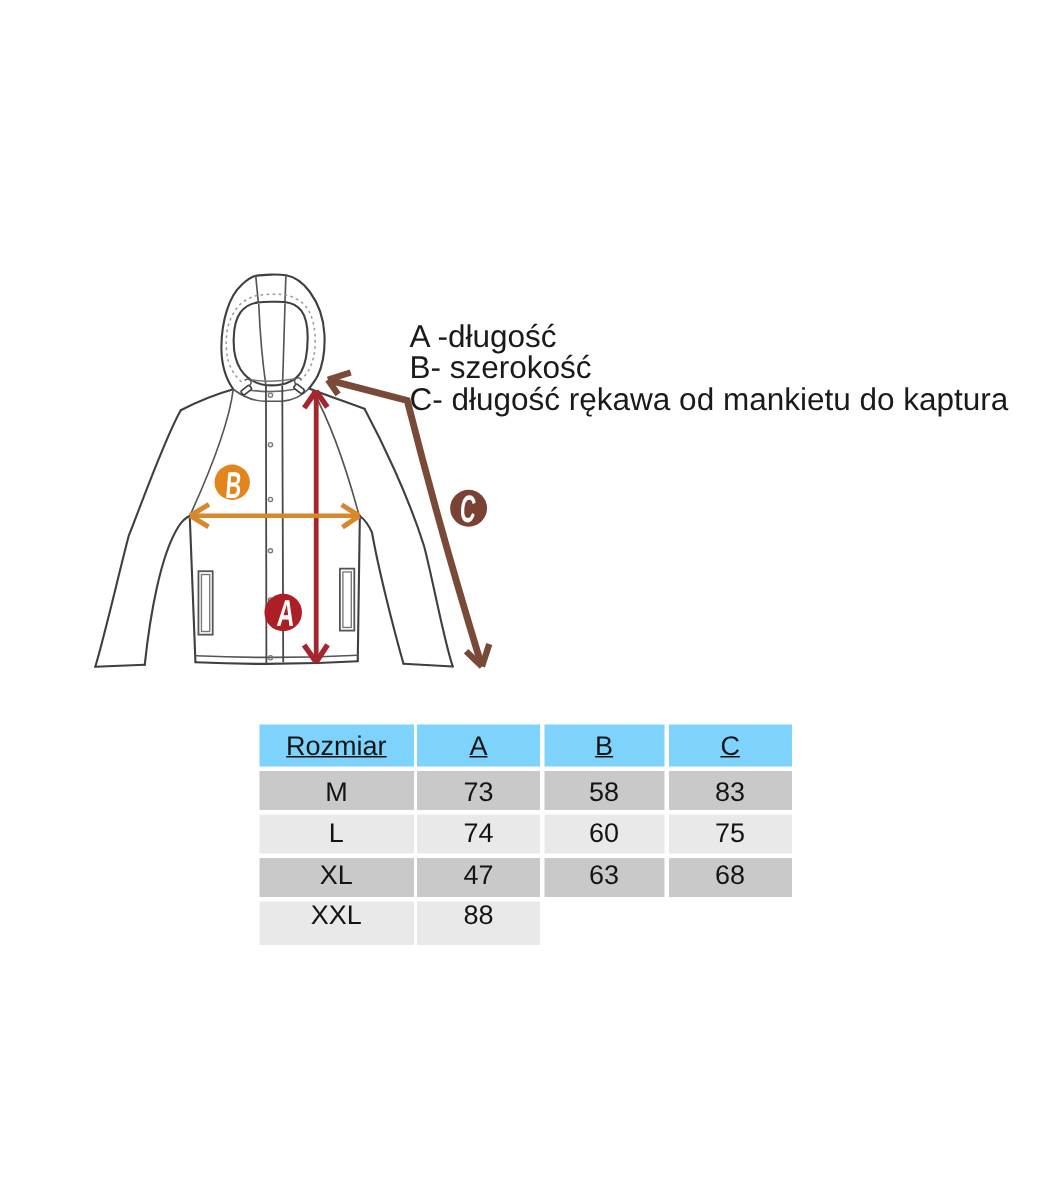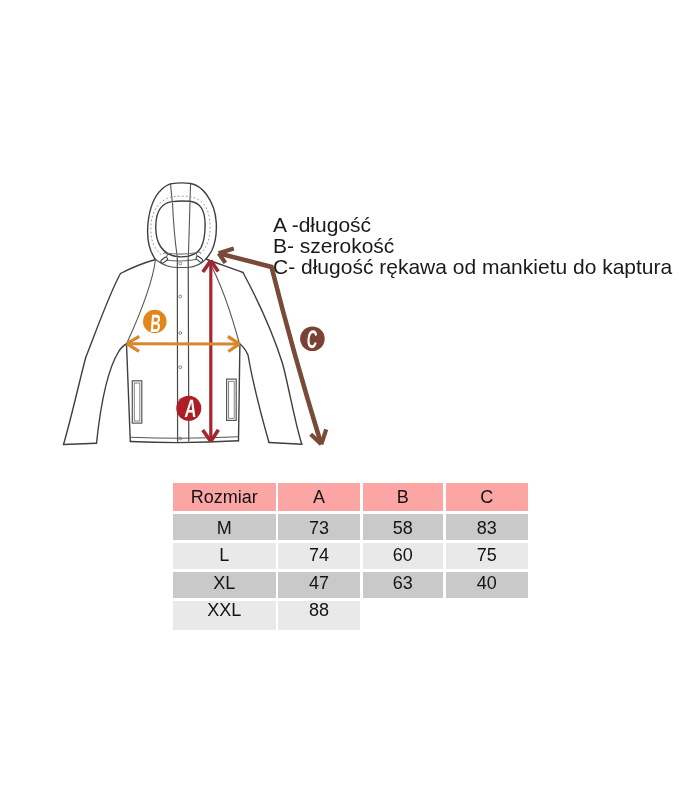--- a/index.html
+++ b/index.html
@@ -4,21 +4,21 @@
 <style>
   html,body{margin:0;padding:0;background:#fff;width:700px;height:800px;overflow:hidden;}
   body{font-family:"Liberation Sans", sans-serif;position:relative;}
   #legend{position:absolute;left:273px;top:187.1px;font-size:21px;line-height:20.8px;color:#1a1a1a;white-space:nowrap;margin-top:28px;}
   #tbl{position:absolute;left:173px;top:483px;display:grid;
        grid-template-columns:102.5px 82px 80.5px 82.5px;
        grid-template-rows:28px 26.5px 26.5px 26.5px 29.5px;
        gap:2.5px 2.5px;
        font-size:18px;color:#141414;}
   #tbl div{display:flex;align-items:center;justify-content:center;}
-  .h{background:#fca5a5;}
+  .h{background:#7dd3fc;text-decoration:underline;}
   .d{background:#c9c9c9;}
   .l{background:#e9e9e9;}
   .r1{padding-top:0.8px;}
   .r2{padding-top:2.6px;}
   .r3{padding-top:0.4px;}
   .r4{padding-bottom:1.6px;}
   .r5{padding-bottom:9px;}
   svg{position:absolute;left:0;top:0;}
 </style>
 </head>
@@ -135,16 +135,16 @@
     <div class="d r2">73</div>
     <div class="d r2">58</div>
     <div class="d r2">83</div>
   <div class="l r3">L</div>
     <div class="l r3">74</div>
     <div class="l r3">60</div>
     <div class="l r3">75</div>
   <div class="d r4">XL</div>
     <div class="d r4">47</div>
     <div class="d r4">63</div>
-    <div class="d r4">40</div>
+    <div class="d r4">68</div>
   <div class="l r5">XXL</div>
     <div class="l r5">88</div>
 </div>
 
 </body></html>

